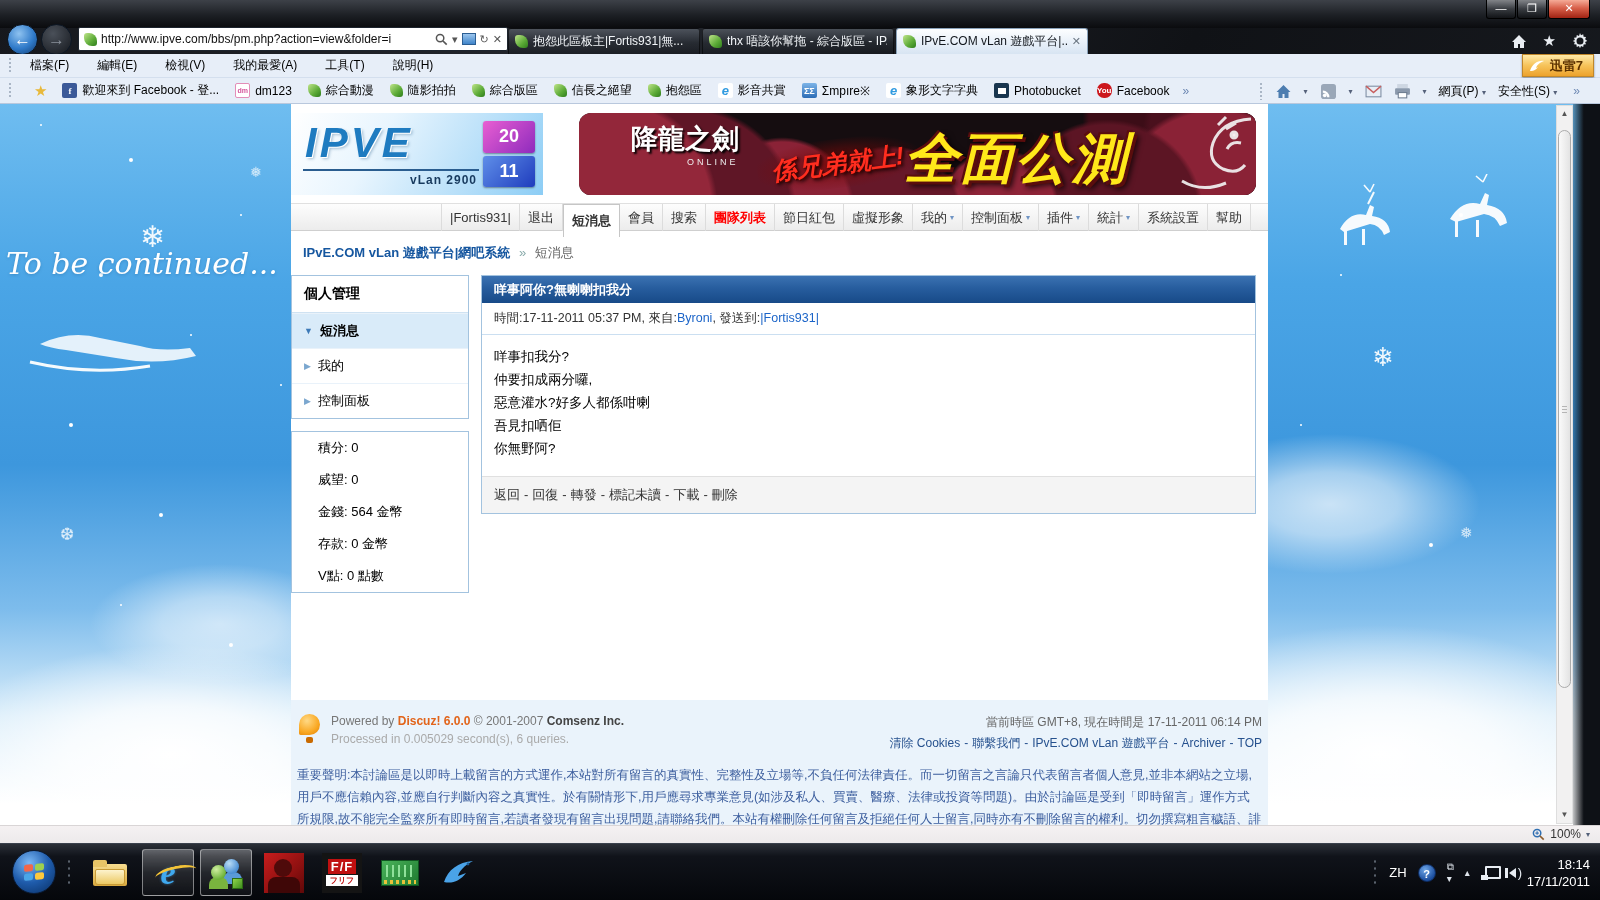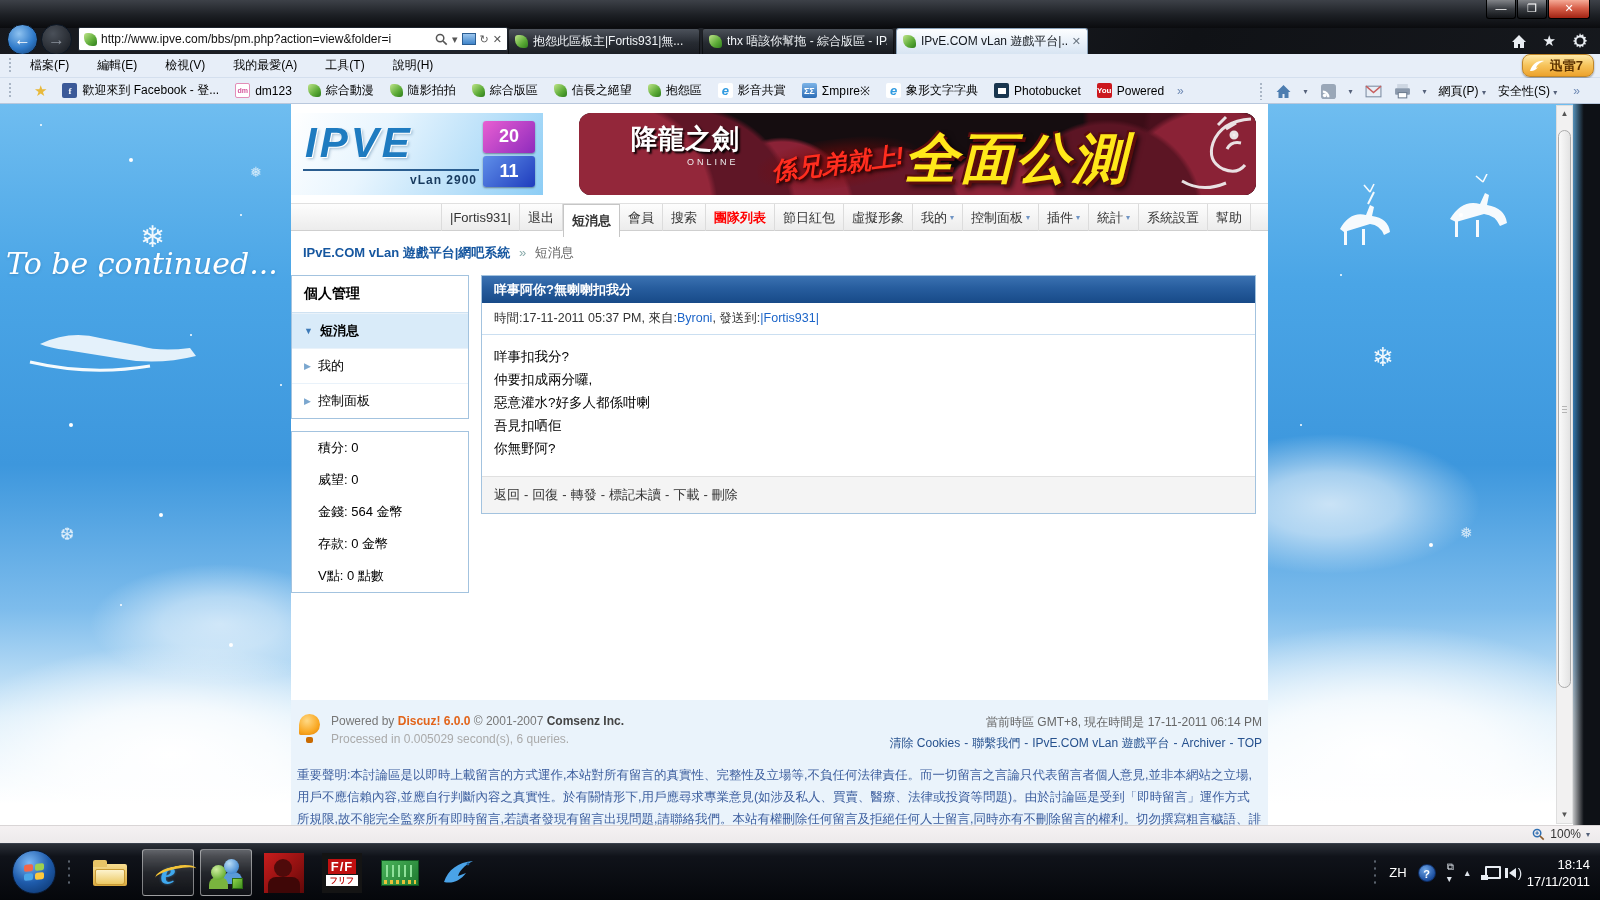--- a/index.html
+++ b/index.html
@@ -37,38 +37,38 @@
   .tab.active { color:#13181e; background:linear-gradient(180deg,#fdfeff 0%,#e8f0f9 55%,#d7e4f2 100%); border-color:#8aa2ba; }
   .tab .x { color:#6b7682; font-size:11px; flex:none; }
   .tabrow-icons { position:absolute; right:12px; top:6px; display:flex; gap:16px; align-items:center; color:#e9edf2; }
 
   .menubar { position:absolute; top:54px; left:0; right:0; height:24px; background:#e7eef8;
     border-bottom:1px solid #d4dfee; display:flex; align-items:center; padding-left:30px; gap:28px;
     font-size:12px; color:#000; }
   .grip { position:absolute; left:8px; width:4px; height:70%; top:15%;
     background-image:radial-gradient(circle,#aab6c6 1px,transparent 1.2px); background-size:4px 4px; }
   .thunder { position:absolute; right:6px; top:0px; height:23px; display:flex; align-items:center; gap:5px;
-    padding:0 10px 0 6px; border:1px solid #c0872a; border-radius:8px;
+    padding:0 10px 0 6px; border:1px solid #c0872a; border-radius:0;
     background:linear-gradient(180deg,#ffeaa9 0%,#f6c35a 50%,#eda22c 100%);
     font-size:13px; font-weight:bold; color:#5c3200; box-shadow:0 1px 2px rgba(0,0,0,.4); }
   .thunder .bird { width:16px; height:14px; }
 
   .favbar { position:absolute; top:78px; left:0; right:0; height:26px; background:#e7eef8;
     border-bottom:1px solid #b9c8dd; display:flex; align-items:center; padding-left:28px; gap:2px;
     font-size:12px; color:#000; }
   .fav { display:flex; align-items:center; gap:5px; padding:2px 7px; white-space:nowrap; }
   .fico { width:15px; height:15px; border-radius:2px; flex:none; display:flex; align-items:center;
     justify-content:center; font-size:9px; font-weight:bold; color:#fff; }
   .fico.fb { background:#3b5998; font-family:"Liberation Serif",serif; }
   .fico.dm { background:#fff; border:1px solid #e38db8; color:#d4549b; font-size:7px; }
   .fico.ie { background:#fff; color:#2f9ae0; font-size:13px; font-style:italic; font-weight:bold; }
   .fico.pp { background:linear-gradient(180deg,#7db4e8,#2c6cb5); }
   .fico.pb { background:#19364f; }
   .fico.pb i { width:8px; height:6px; background:#fff; display:block; }
-  .fico.yt { background:#cc181e; border-radius:2px; font-size:8px; }
+  .fico.yt { background:#cc181e; border-radius:7px; font-size:8px; }
   .favstar { color:#e8b93c; font-size:15px; padding:0 6px; }
   .chev { color:#6d88b3; font-size:12px; padding:0 4px; }
   .cmdbar { position:absolute; right:0; top:0; height:26px; display:flex; align-items:center; gap:12px; padding-right:16px; font-size:12px; color:#000; }
   .vdots { width:4px; height:18px; background-image:radial-gradient(circle,#aab6c6 1px,transparent 1.2px); background-size:4px 4px; }
   .cic { width:17px; height:15px; display:inline-block; }
   .dd { font-size:8px; color:#55617a; }
 
   
   .viewport { position:absolute; top:104px; left:0; right:0; height:721px; overflow:hidden;
     background:linear-gradient(180deg,#6fbdf0 0%,#4aa5e6 25%,#3d97dd 50%,#7dbcec 70%,#d9edfa 85%,#ffffff 97%); }
@@ -390,21 +390,21 @@
         <span>象形文字字典</span>
       </span>
     <span class="fav">
         <span class="fico pb">
           <i></i>
         </span>
         <span>Photobucket</span>
       </span>
     <span class="fav">
         <span class="fico yt">You</span>
-        <span>Powered</span>
+        <span>Facebook</span>
       </span>
     <span class="chev">»</span>
 
     <div class="cmdbar">
       <span class="vdots"></span>
       <svg class="cic" viewBox="0 0 16 15">
           <path d="M8 1 L15 8 h-2 v6 h-4 v-4 H7 v4 H3 V8 H1 Z" fill="#4d7db0"></path>
         </svg>
         <span class="dd">▾</span>
       <svg class="cic" viewBox="0 0 16 16">

